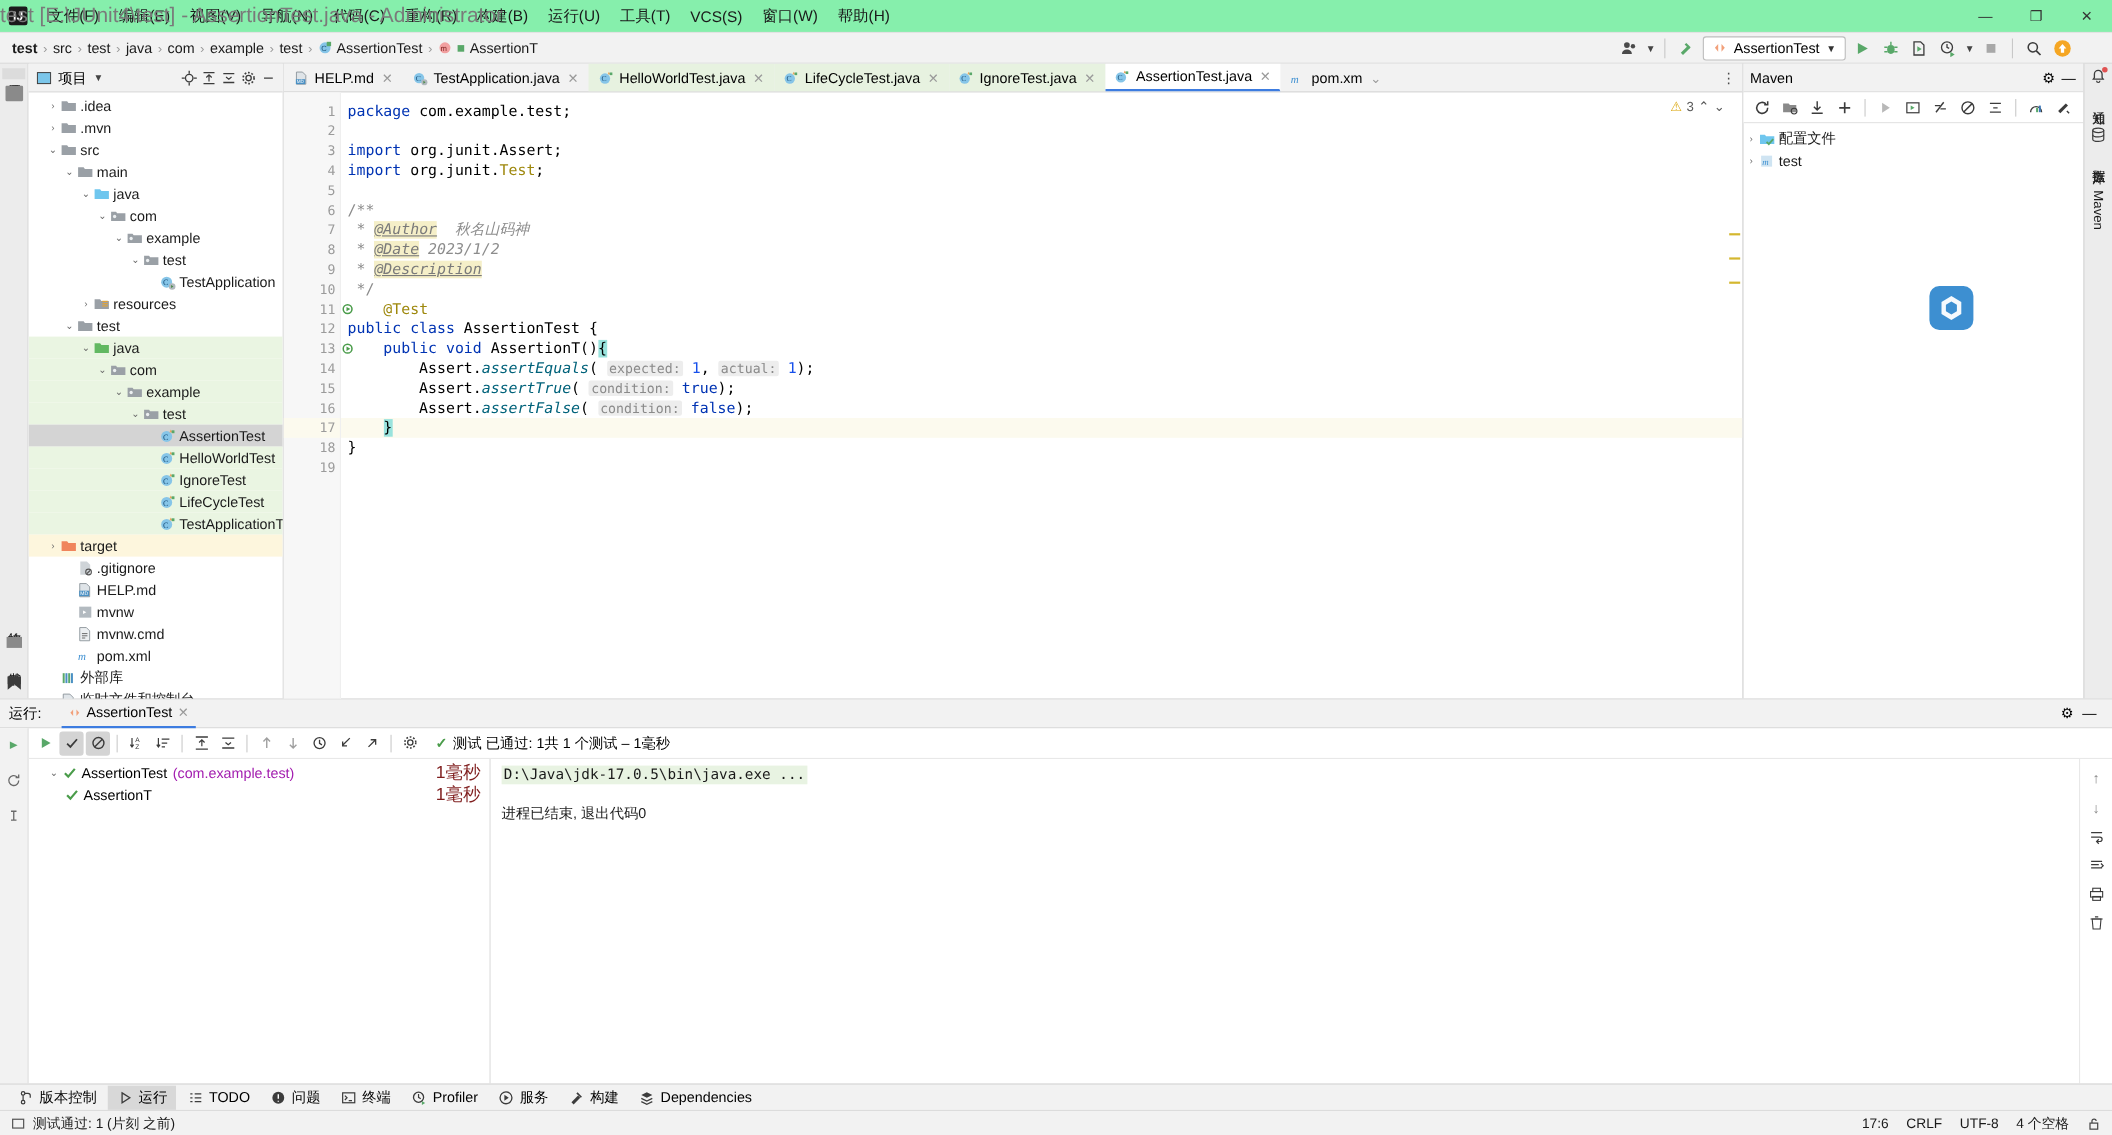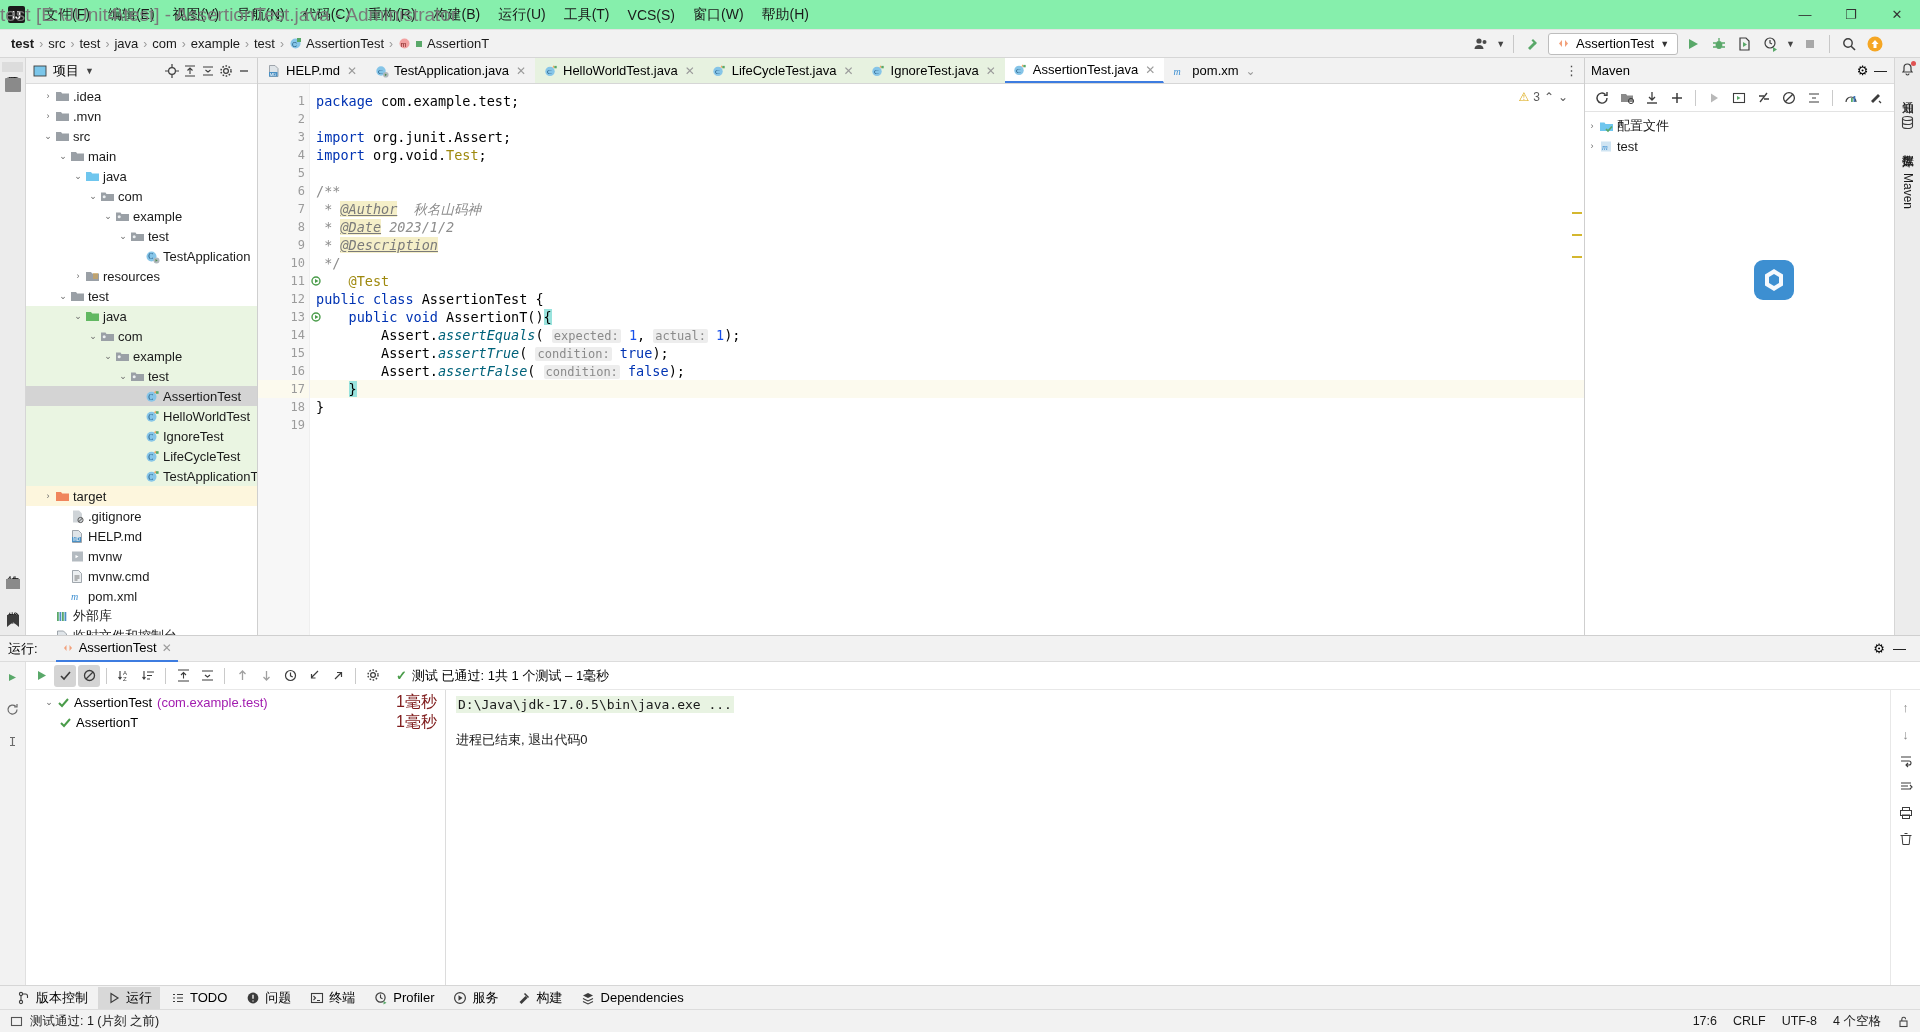--- a/index.html
+++ b/index.html
@@ -812,21 +812,21 @@
             <div class="gline">15</div>
             <div class="gline">16</div>
             <div class="gline cur">17</div>
             <div class="gline">18</div>
             <div class="gline">19</div>
           </div>
         <div class="codearea" id="codearea">
             <div class="cline"><span class="kw">package </span><span>com.example.test;</span></div>
             <div class="cline">&nbsp;</div>
             <div class="cline"><span class="kw">import </span><span>org.junit.Assert;</span></div>
-            <div class="cline"><span class="kw">import </span><span>org.void.</span><span class="anno">Test</span><span>;</span></div>
+            <div class="cline"><span class="kw">import </span><span>org.junit.</span><span class="anno">Test</span><span>;</span></div>
             <div class="cline">&nbsp;</div>
             <div class="cline"><span class="cmt">/**</span></div>
             <div class="cline"><span class="cmt"> * </span><span class="jdoc-tag">@Author</span><span class="jdoc-txt">  秋名山码神</span></div>
             <div class="cline"><span class="cmt"> * </span><span class="jdoc-tag">@Date</span><span class="jdoc-txt"> 2023/1/2</span></div>
             <div class="cline"><span class="cmt"> * </span><span class="jdoc-tag">@Description</span></div>
             <div class="cline"><span class="cmt"> */</span></div>
             <div class="cline"><span>    </span><span class="anno">@Test</span></div>
             <div class="cline"><span class="kw">public class </span><span>AssertionTest {</span></div>
             <div class="cline"><span>    </span><span class="kw">public void </span><span class="meth-plain">AssertionT</span><span>()</span><span class="caret-hl">{</span></div>
             <div class="cline"><span>        Assert.</span><span class="meth">assertEquals</span><span>( </span><span class="hint">expected:</span><span> </span><span class="num">1</span><span>, </span><span class="hint">actual:</span><span> </span><span class="num">1</span><span>);</span></div>

